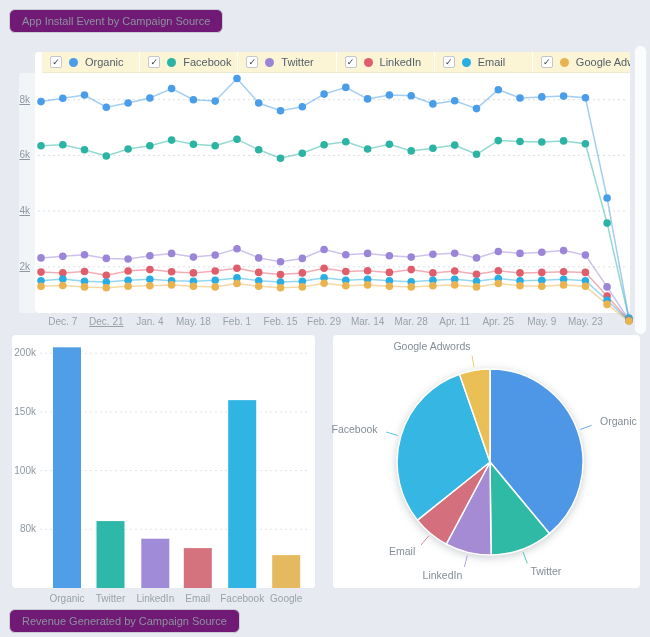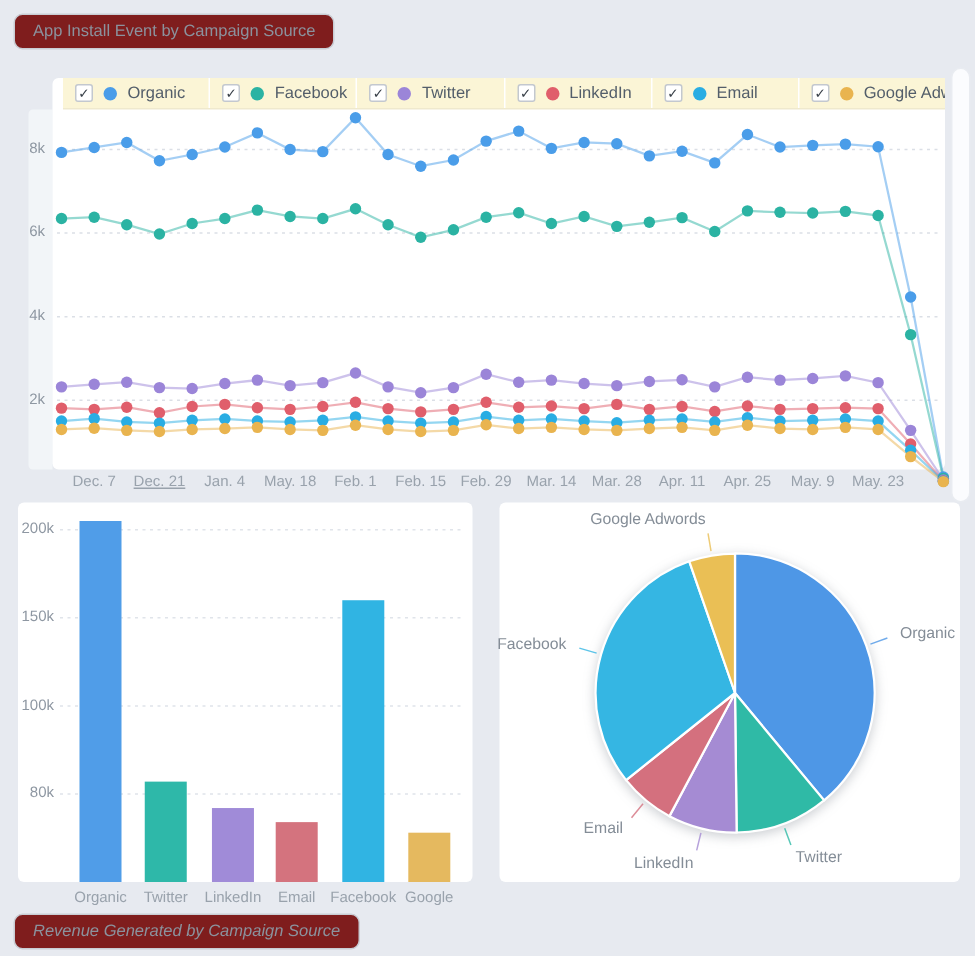--- a/index.html
+++ b/index.html
@@ -7,31 +7,31 @@
   body {
     font-family:"Liberation Sans", sans-serif;
     background:#e7eaf0;
     position:relative;
     overflow:hidden;
   }
   .titlebtn {
     position:absolute;
     height:24px;
     padding:0 12px;
-    background:#7f1d1d;
+    background:#701a75;
     border:1px solid #c9cdd4;
     border-radius:6px;
     color:#8b929d;
     font-size:11px;
     line-height:22px;
     white-space:nowrap;
     cursor:pointer;
   }
   #btn-top { left:9px; top:9px; }
-  #btn-bottom { left:9px; top:609px;font-style:italic; }
+  #btn-bottom { left:9px; top:609px; }
 
   .panel { position:absolute; background:#ffffff; border-radius:4px; }
   #line-panel   { left:35px;  top:52px;  width:595px; height:261px; }
   #line-gutter  { position:absolute; left:19px; top:73px; width:16px; height:240px;
                   background:#f2f5f8; border-radius:3px 0 0 3px; }
   #bar-panel    { left:12px;  top:335px; width:303px; height:253px; }
   #pie-panel    { left:333px; top:335px; width:307px; height:253px; overflow:visible; }
 
   #legend {
     position:absolute; left:42px; top:52px; width:588px; height:21px;
@@ -46,21 +46,21 @@
     background:#fff; border:1px solid #c3c8cf; border-radius:2px;
     font-size:9px; line-height:10px; text-align:center; color:#3a4149;
   }
   .legend-dot { width:9px; height:9px; border-radius:50%; margin-left:7px; flex:none; }
   .legend-label { margin-left:7px; font-size:11px; color:#535e6a; white-space:nowrap; }
 
   .ylab { position:absolute; font-size:10px; color:#8e97a2; text-align:right; }
   .xlab { position:absolute; font-size:10px; color:#99a2ac; text-align:center; }
 
   #line-svg { position:absolute; left:35px; top:73px; overflow:visible; }
-  #line-ylabels .ylab { left:0; width:30px; }
+  #line-ylabels .ylab { left:0; width:30px;text-decoration:underline; }
   #line-xlabels { position:absolute; left:35px; top:316px; width:595px; height:14px; }
   #bar-ylabels .ylab { left:2px; width:22px; }
   #bar-xlabels { position:absolute; left:12px; top:593px; width:303px; height:14px; }
 
   #scrollbar {
     position:absolute; left:634px; top:45px; width:13px; height:290px;
     background:#fbfcfe; border:1px solid #e9ecf1; border-radius:7px; cursor:pointer;
   }
   svg { display:block; }
   #pie-svg { overflow:visible; }

